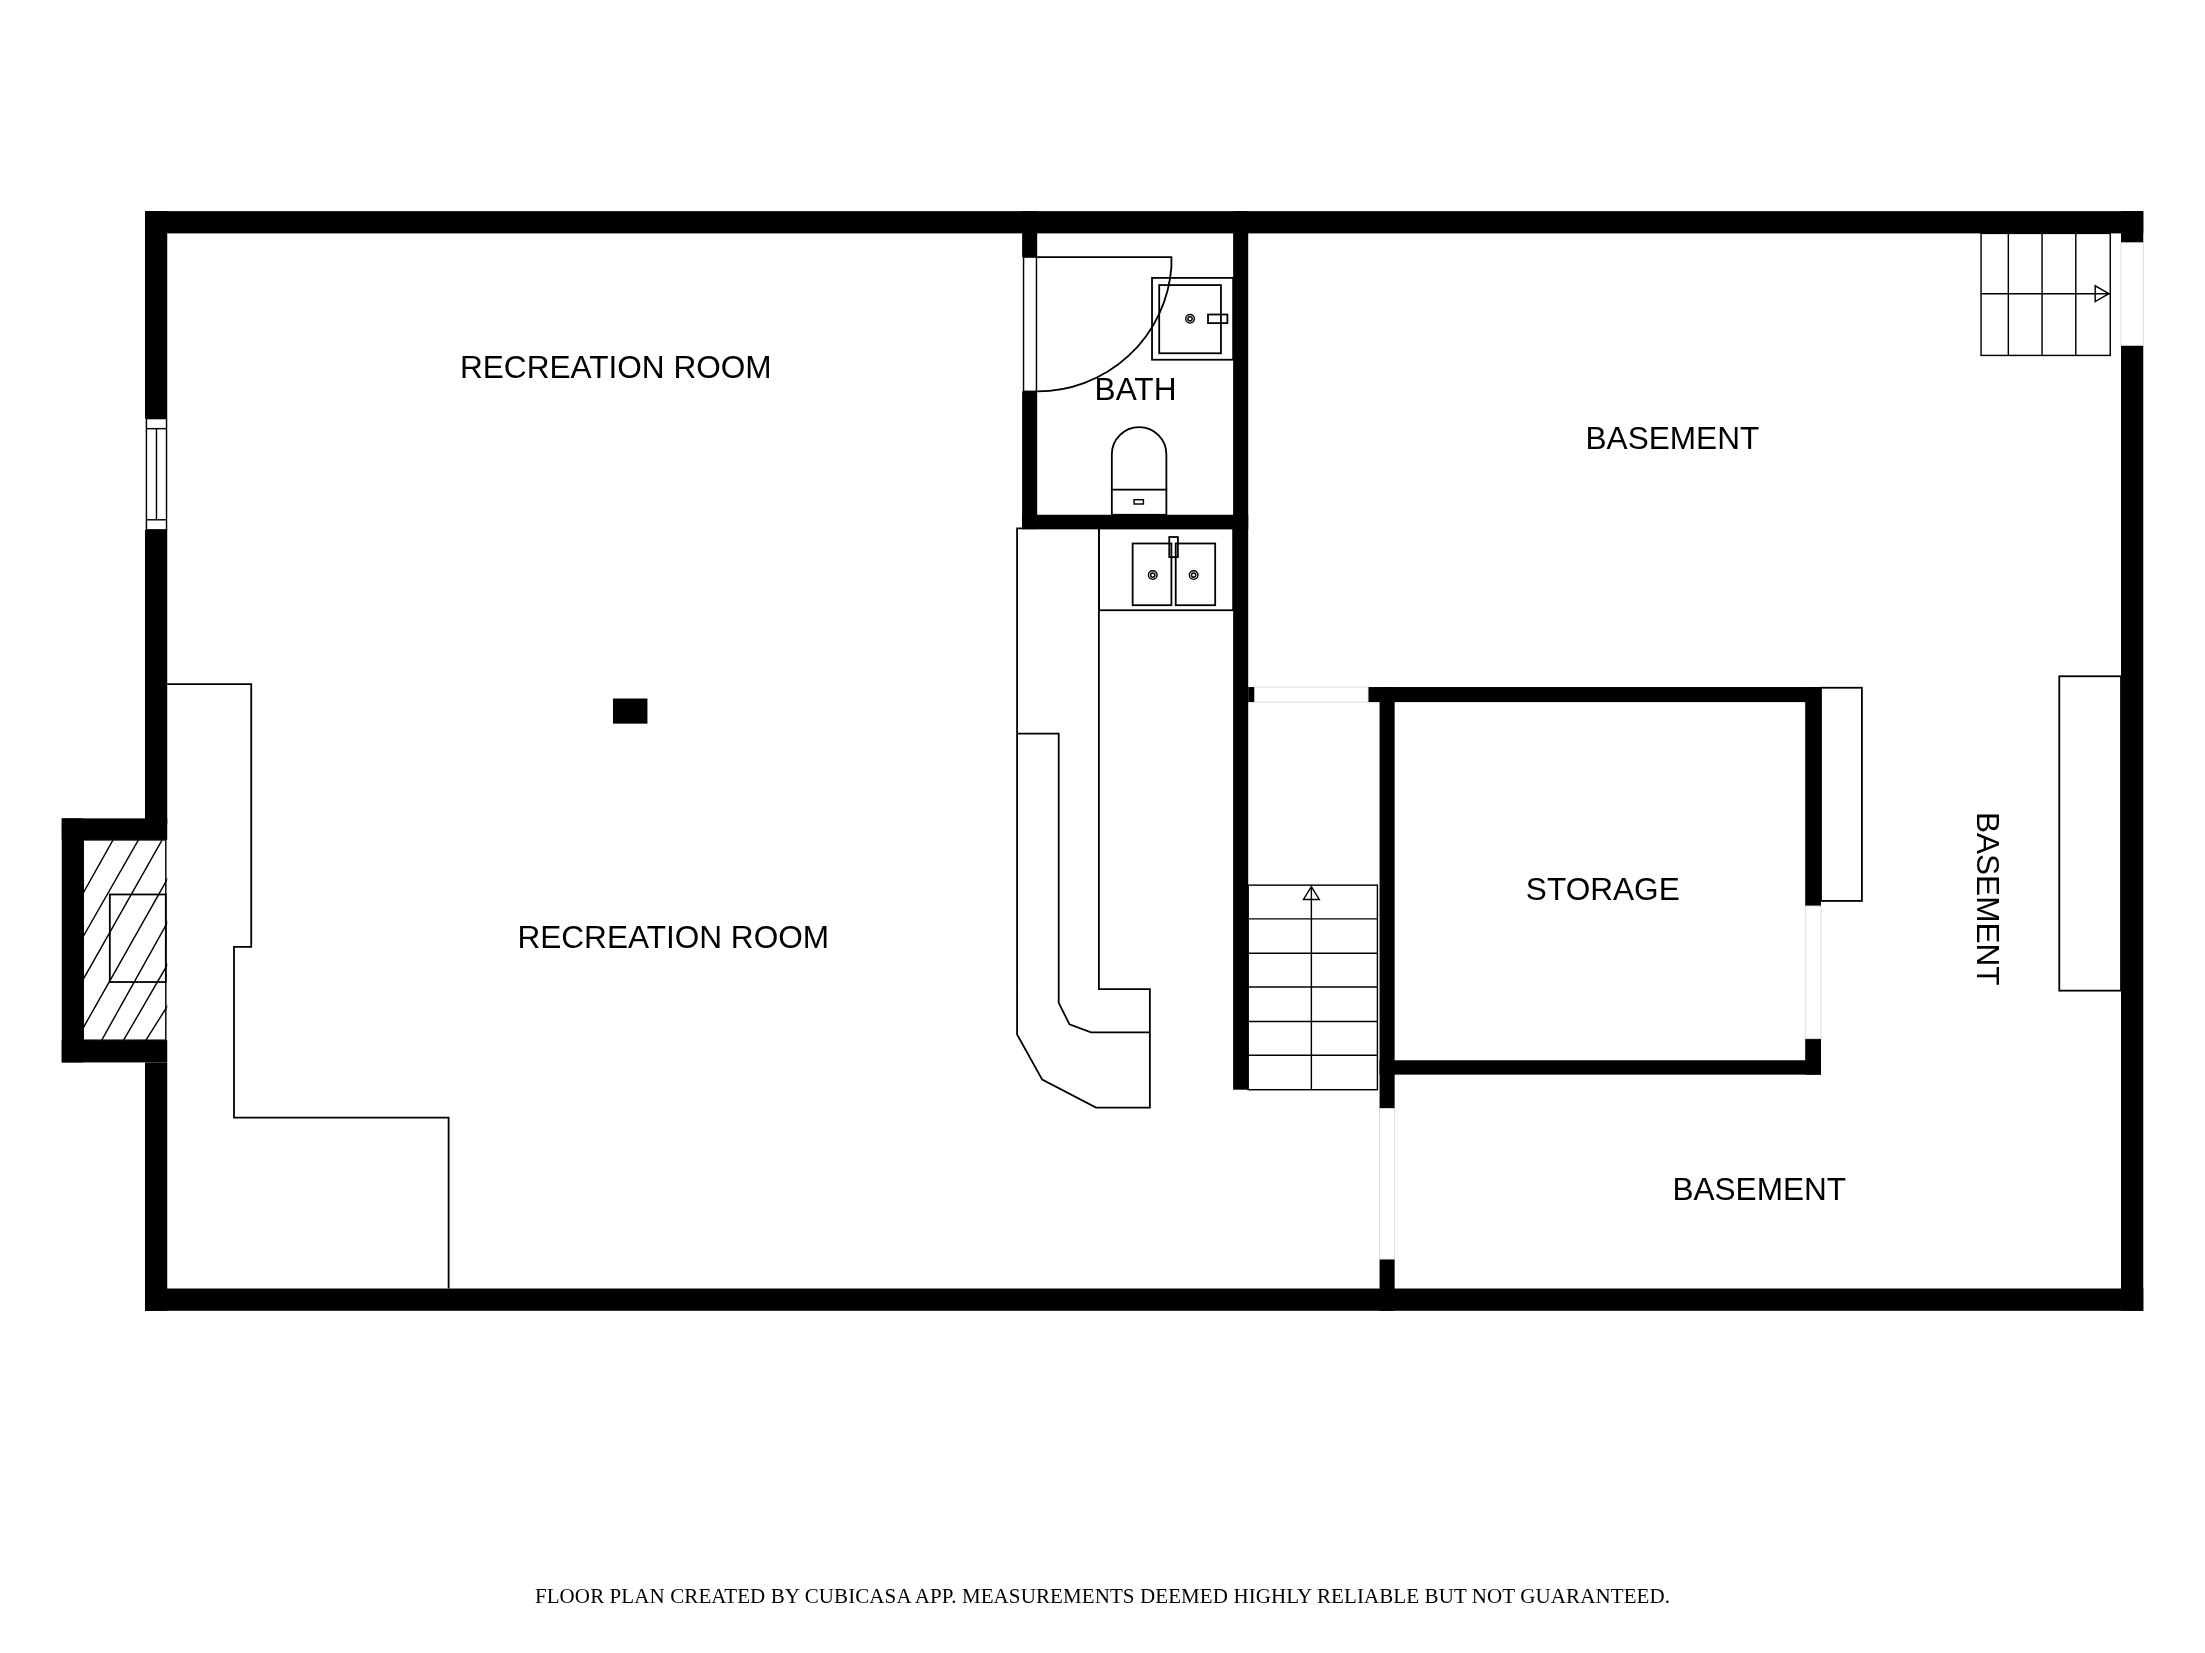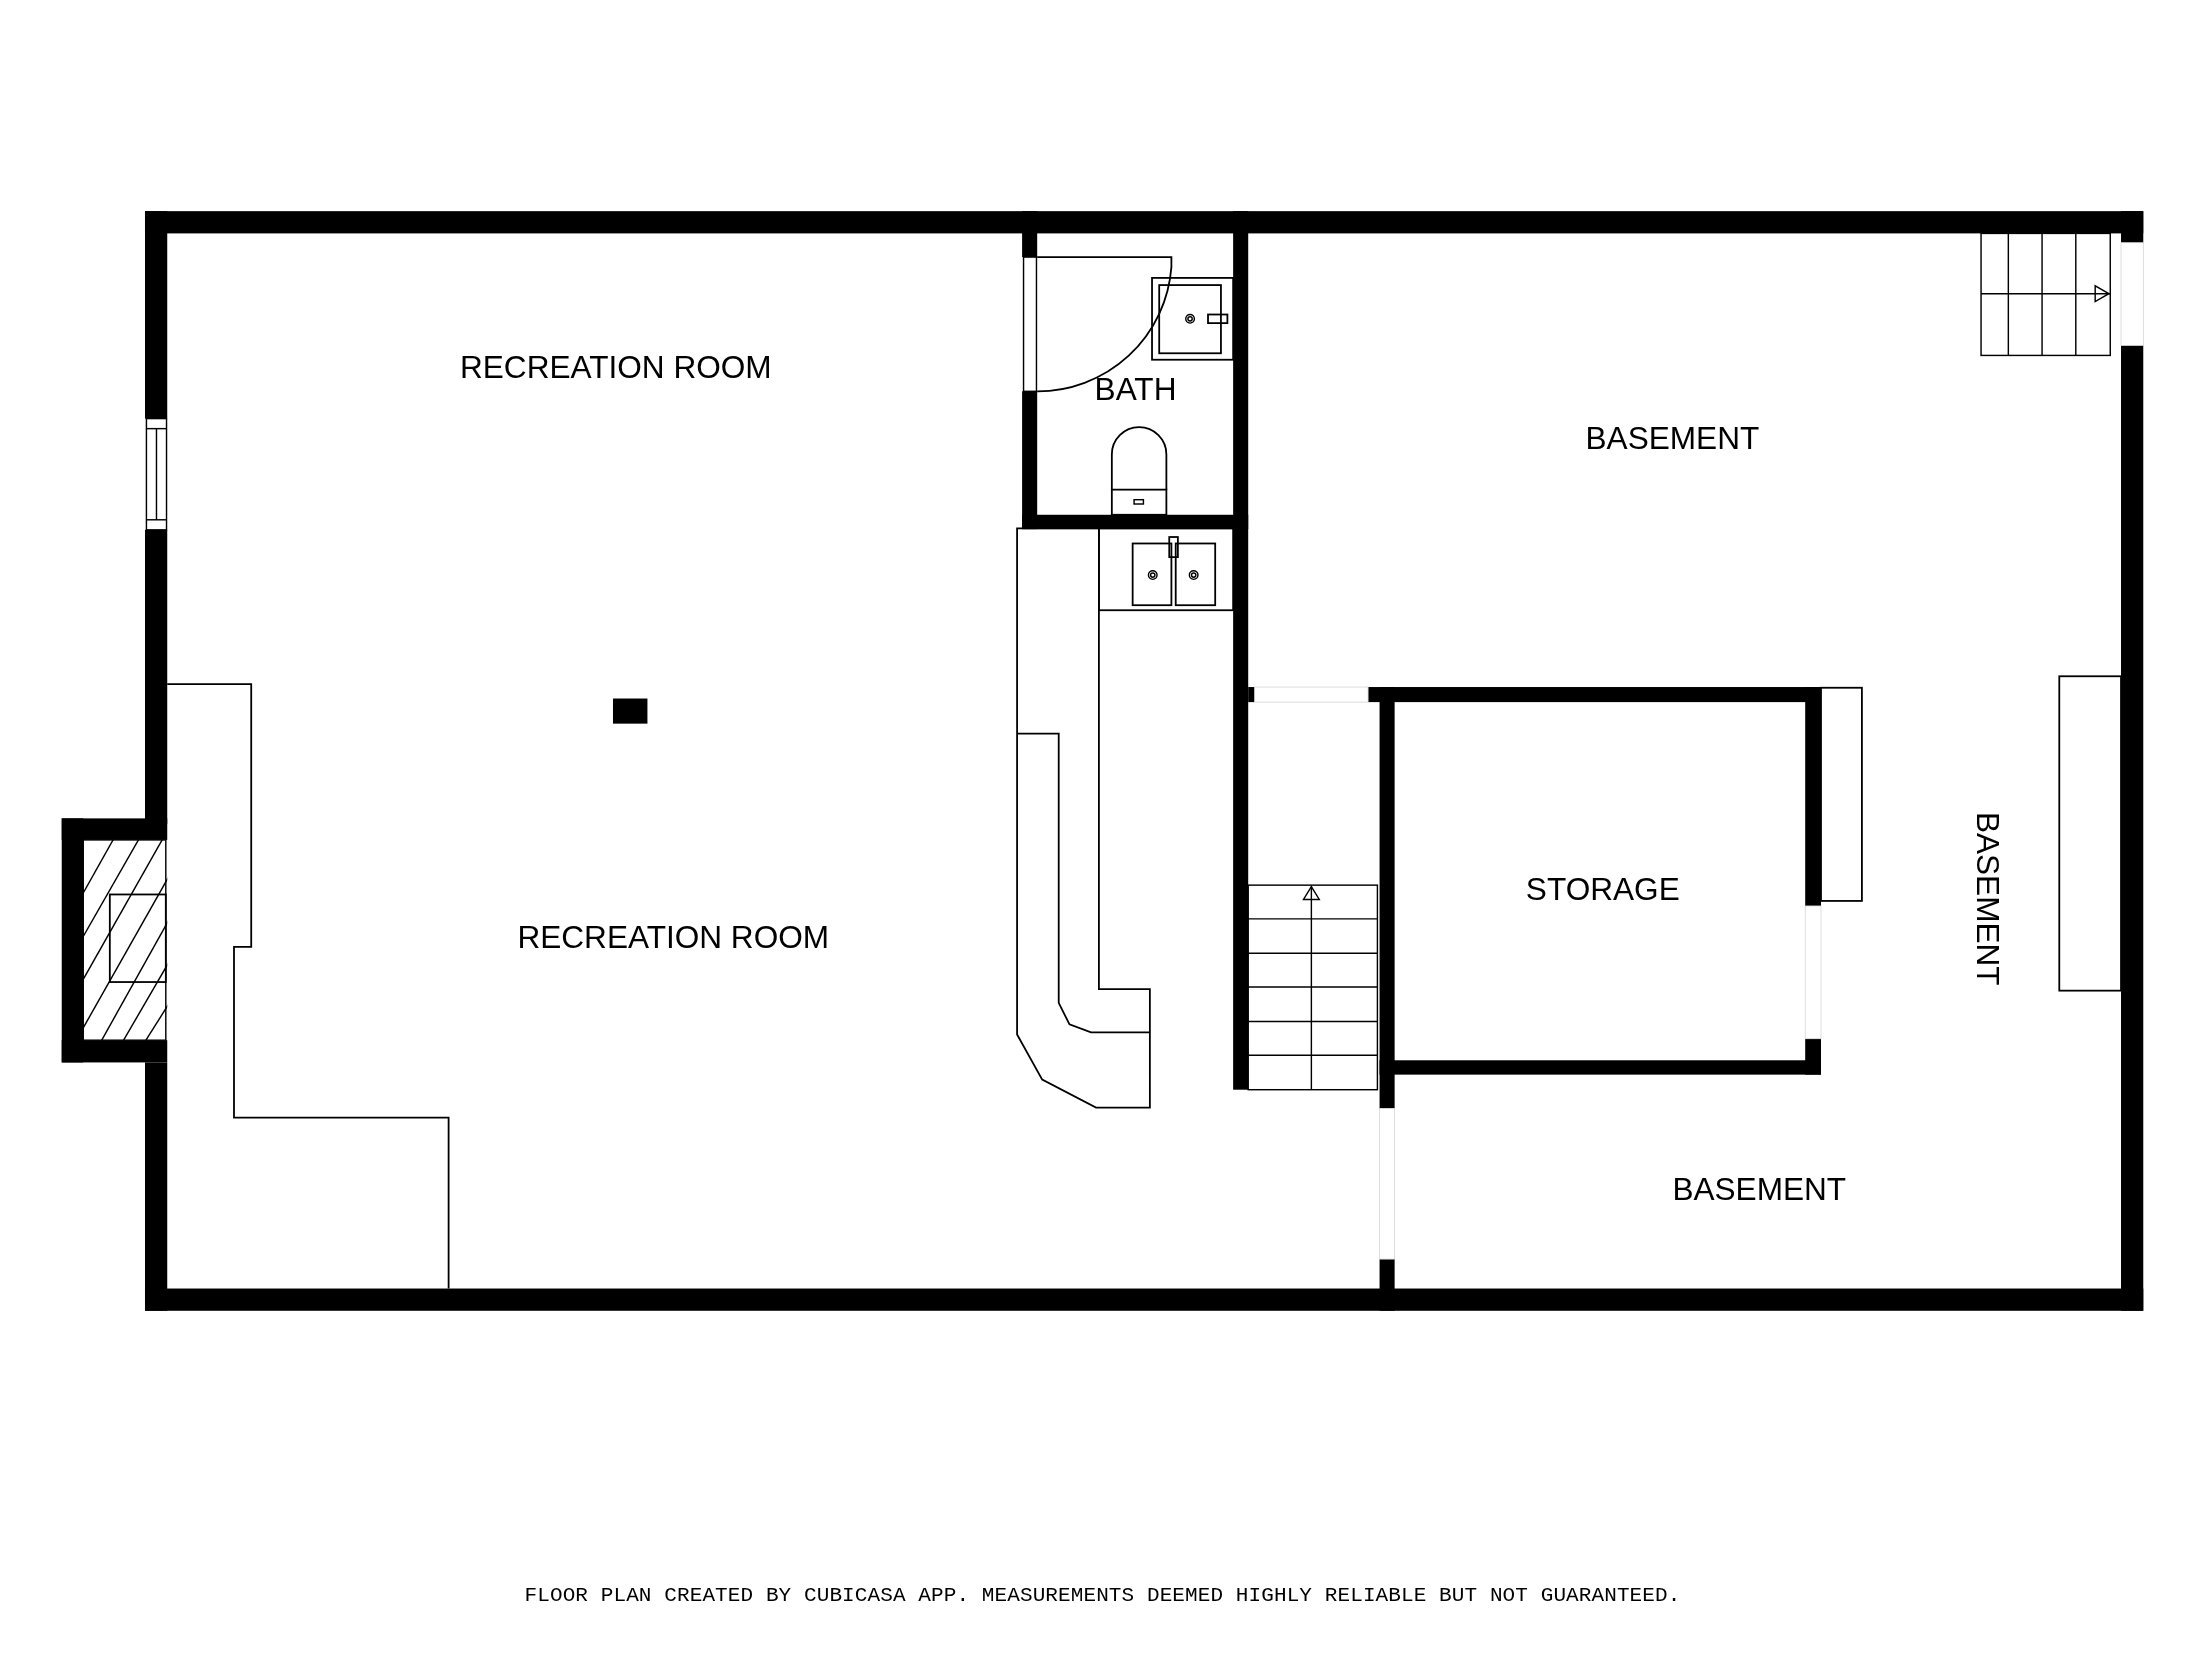--- a/index.html
+++ b/index.html
@@ -5,21 +5,21 @@
   html, body { margin: 0; padding: 0; background: #ffffff; }
   body { width: 2205px; height: 1654px; position: relative; overflow: hidden; }
   svg { position: absolute; left: 0; top: 0; }
   .wall { fill: #000000; }
   .line { fill: none; stroke: #000000; stroke-width: 2.5; }
   .thin { fill: none; stroke: #000000; stroke-width: 2; }
   .fillw { fill: #ffffff; stroke: #000000; stroke-width: 2.5; }
   .opening { fill: #ffffff; stroke: #d0d0d0; stroke-width: 1; }
   .room-label { font-family: "Liberation Sans", sans-serif; font-size: 44px; fill: #000000; }
   .footer { position: absolute; left: 0; width: 2205px; top: 1584px; text-align: center;
-            font-family: Liberation Mono, monospace; font-size: 21px; color: #000000; letter-spacing: 0.1px; }
+            font-family: Liberation Serif, serif; font-size: 21px; color: #000000; letter-spacing: 0.1px; }
 </style>
 </head>
 <body>
 
 <svg width="2205" height="1654" viewBox="0 0 3072 2304">
 
   <g>
 
     <rect class="wall" x="202" y="294" width="2784" height="31"></rect>
 

